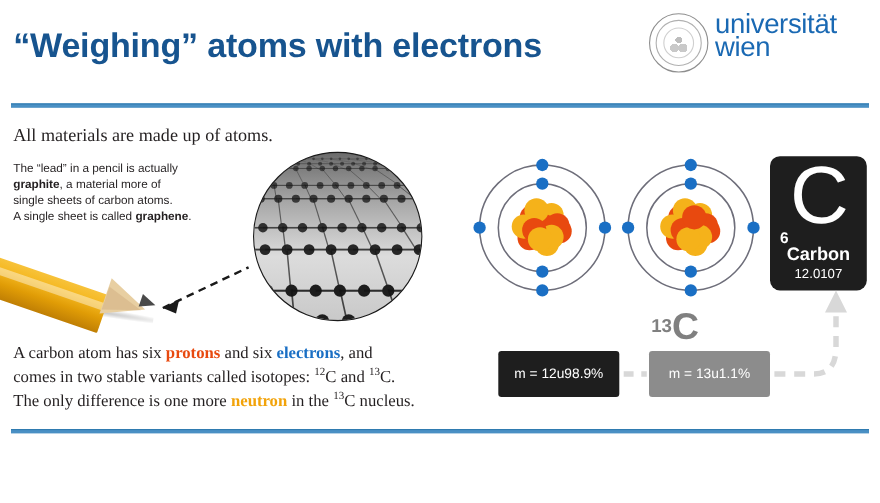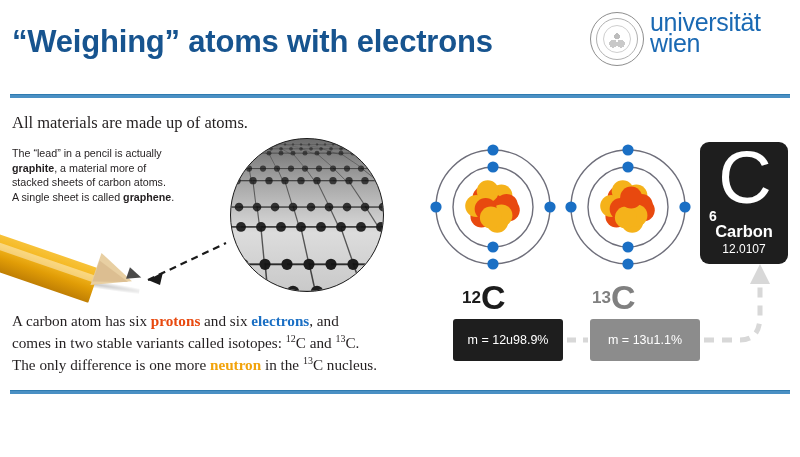--- a/index.html
+++ b/index.html
@@ -176,21 +176,21 @@
   </div>
 
   <div class="rule-top"></div>
   <div class="rule-bottom"></div>
 
   <div class="lead-line">All materials are made up of atoms.</div>
 
   <div class="sub-para">
     <span>The “lead” in a pencil is actually</span><br>
     <b>graphite</b><span>, a material more of</span><br>
-    <span>stacked sheets of carbon atoms.</span><br>
+    <span>single sheets of carbon atoms.</span><br>
     <span>A single sheet is called </span><b>graphene</b><span>.</span>
   </div>
 
   <div class="body-para">
     <span>A carbon atom has six </span><span class="protons">protons</span><span> and six </span><span class="electrons">electrons</span><span>, and</span><br>
     <span>comes in two stable variants called isotopes: </span><sup>12</sup><span>C and </span><sup>13</sup><span>C.</span><br>
     <span>The only difference is one more </span><span class="neutron">neutron</span><span> in the </span><sup>13</sup><span>C nucleus.</span>
   </div>
 
   <div class="pencil">
@@ -554,23 +554,20 @@
         <circle cx="68.15" cy="55.55" r="11" fill="#e8490f"></circle>
         <circle cx="65" cy="25" r="5.6" fill="#1a6fc4"></circle>
         <circle cx="65" cy="105" r="5.6" fill="#1a6fc4"></circle>
         <circle cx="65" cy="8" r="5.6" fill="#1a6fc4"></circle>
         <circle cx="122" cy="65" r="5.6" fill="#1a6fc4"></circle>
         <circle cx="65" cy="122" r="5.6" fill="#1a6fc4"></circle>
         <circle cx="8" cy="65" r="5.6" fill="#1a6fc4"></circle>
       </svg>
     </div>
 
-  <div class="iso-label iso-12">
-    <span class="num">12</span><span class="sym">C</span>
-  </div>
   <div class="iso-label iso-13">
     <span class="num">13</span><span class="sym">C</span>
   </div>
 
   <div class="mass-box mass-12">
     <div>m = 12u</div>
     <div>98.9%</div>
   </div>
   <div class="mass-box mass-13">
     <div>m = 13u</div>

